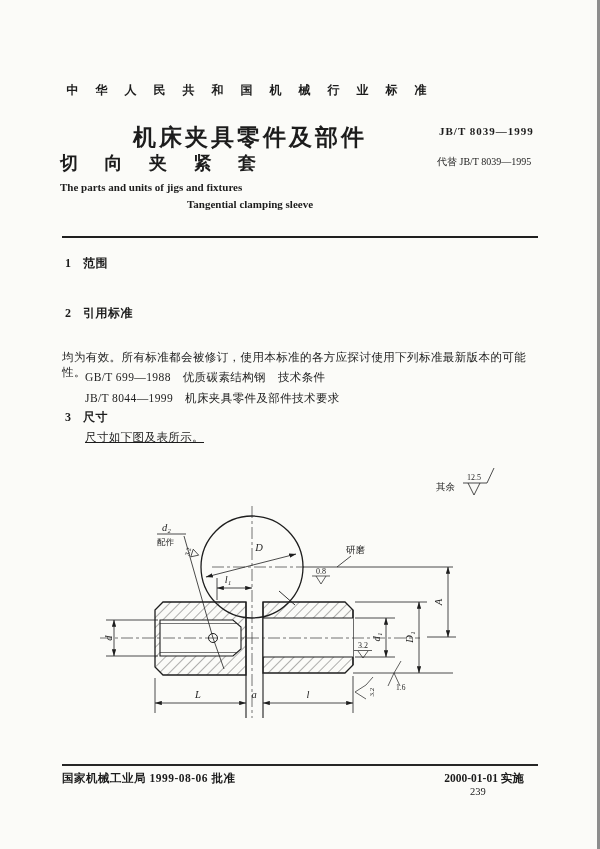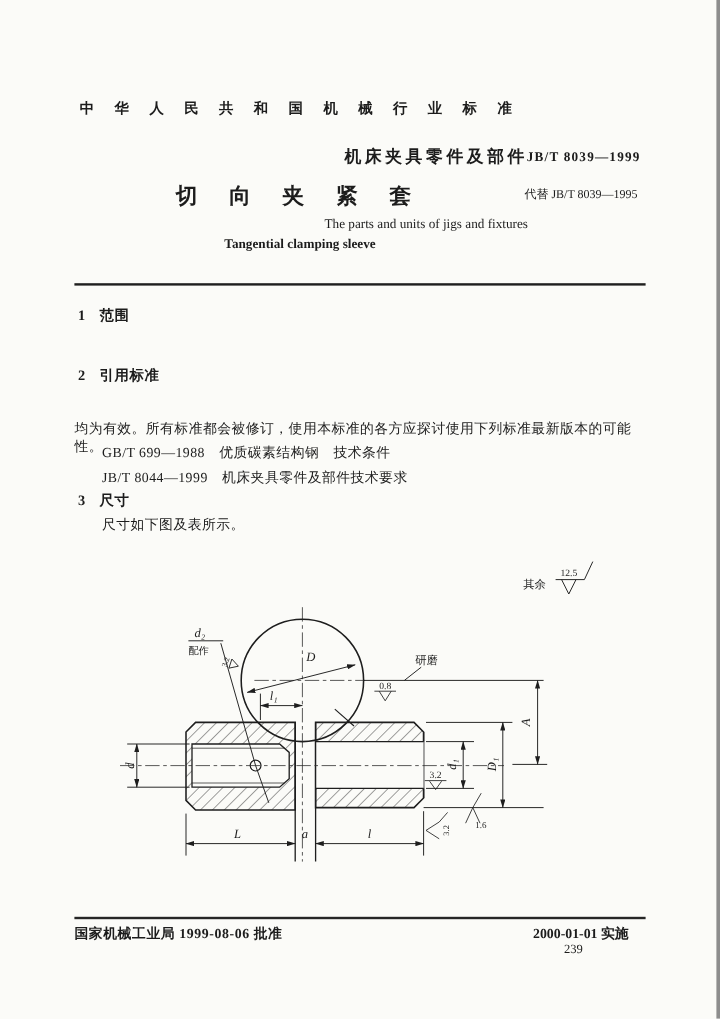--- a/index.html
+++ b/index.html
@@ -4,23 +4,23 @@
 <style>
   html,body{margin:0;padding:0;}
   .page{
     position:relative;width:600px;height:849px;background:#fbfbf8;
     font-family:"Liberation Serif","DejaVu Serif",serif;color:#1c1c1c;overflow:hidden;
   }
   .edge-right{position:absolute;top:0;right:0;width:3px;height:849px;background:#8d8d8d;}
   .abs{position:absolute;}
   
   .std-type{top:82px;left:60px;width:380px;font-size:12px;font-weight:bold;letter-spacing:7px;text-align:center;}
-  .title-cn{top:122px;left:60px;width:380px;font-size:14px;font-weight:bold;letter-spacing:3px;text-align:right;}
-  .subtitle-cn{top:151px;left:60px;width:380px;font-size:18px;font-weight:bold;letter-spacing:11px;text-align:center;}
-  .title-en{top:181px;left:60px;width:380px;font-size:11px;font-weight:normal;text-align:right;}
+  .title-cn{top:122px;left:60px;width:380px;font-size:23px;font-weight:bold;letter-spacing:3px;text-align:center;}
+  .subtitle-cn{top:151px;left:60px;width:380px;font-size:18px;font-weight:bold;letter-spacing:11px;}
+  .title-en{top:181px;left:60px;width:380px;font-size:11px;font-weight:bold;text-align:left;}
   .subtitle-en{top:198px;left:60px;width:380px;font-size:11px;font-weight:bold;text-align:center;}
   .code{top:125px;left:439px;font-size:11px;font-weight:bold;letter-spacing:1px;}
   .replaces{top:155px;left:437px;font-size:10px;}
   .rule-top{top:236px;left:62px;width:476px;height:2px;background:#1f1f1f;}
   .rule-bottom{top:764px;left:62px;width:476px;height:2px;background:#262626;}
   
   .sec-heading{left:65px;font-size:12px;font-weight:bold;letter-spacing:.5px;}
   .sec-heading .num{display:inline-block;width:18px;}
   .body-text{font-size:11.5px;letter-spacing:.4px;}
   
@@ -55,21 +55,21 @@
   <div class="abs sec-heading" style="top:305px;">
     <span class="num">2</span><span>引用标准</span>
   </div>
   <div class="abs body-text" style="top:350px;left:62px;width:478px;">均为有效。所有标准都会被修订，使用本标准的各方应探讨使用下列标准最新版本的可能性。</div>
   <div class="abs body-text" style="top:370px;left:85px;">GB/T 699—1988　优质碳素结构钢　技术条件</div>
   <div class="abs body-text" style="top:391px;left:85px;">JB/T 8044—1999　机床夹具零件及部件技术要求</div>
 
   <div class="abs sec-heading" style="top:409px;">
     <span class="num">3</span><span>尺寸</span>
   </div>
-  <div class="abs body-text" style="top:430px;left:85px;">尺寸如下图及表所示。</div>
+  <div class="abs body-text" style="top:430px;left:85px;text-decoration:underline;">尺寸如下图及表所示。</div>
 
   <svg class="abs" style="top:462px;left:50px;" width="500" height="300" viewBox="50 462 500 300">
     <defs>
       <pattern id="hatch" width="7" height="7" patternUnits="userSpaceOnUse" patternTransform="rotate(-45)">
         <line x1="0" y1="0" x2="7" y2="0" stroke="#3a3a3a" stroke-width="0.8"></line>
       </pattern>
       <marker id="arr" viewBox="0 0 10 6" refX="9.5" refY="3" markerWidth="9" markerHeight="5.5" orient="auto-start-reverse">
         <path d="M0,0 L10,3 L0,6 Z" fill="#1e1e1e"></path>
       </marker>
     </defs>

